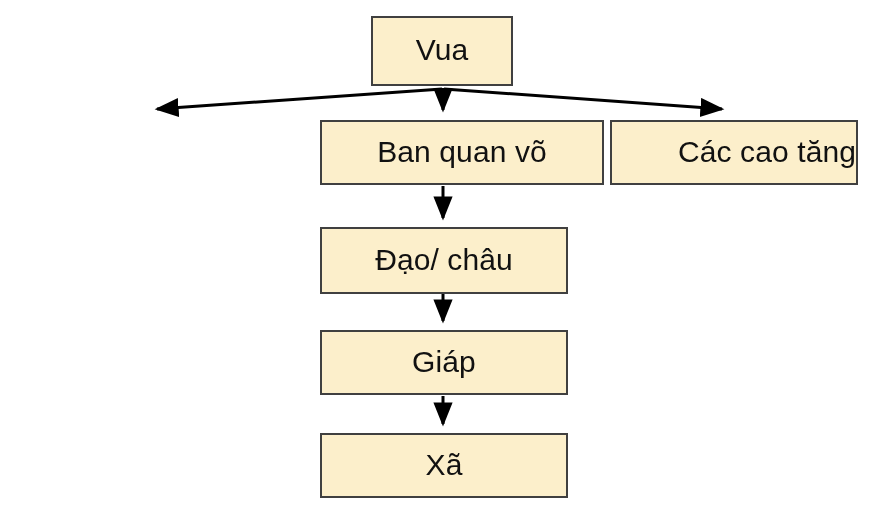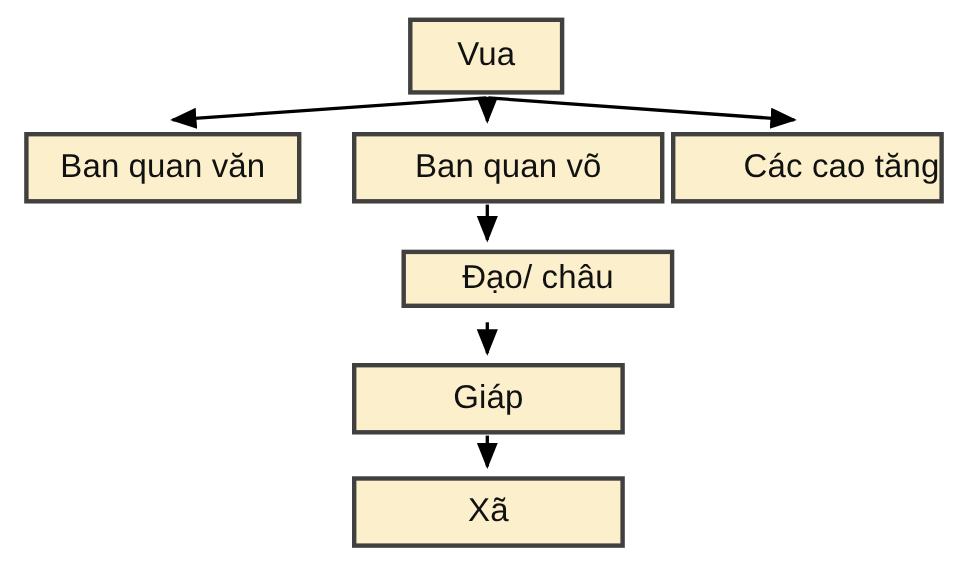--- a/index.html
+++ b/index.html
@@ -24,42 +24,42 @@
     left: 0;
     top: 0;
     width: 872px;
     height: 515px;
     pointer-events: none;
   }
   .node {
     position: absolute;
     box-sizing: border-box;
     background: #FCEFCB;
-    border: 4px solid #404040;
+    border: 2px solid #404040;
     display: flex;
     align-items: center;
     justify-content: center;
     color: #111111;
     font-size: 30px;
     line-height: 1;
     letter-spacing: 0.1px;
     white-space: nowrap;
   }
   .node-label {
     display: block;
     transform: translateY(-1px);
   }
   
   #node-vua      { left: 371px; top: 16px;  width: 142px; height: 70px; }
   
   #node-van      { left: 22px;  top: 120px; width: 252px; height: 65px; }
   #node-vo       { left: 320px; top: 120px; width: 284px; height: 65px; }
   #node-tang     { left: 610px; top: 120px; width: 248px; height: 65px; justify-content: flex-end; }
   
-  #node-dao      { left: 320px; top: 227px; width: 248px; height: 53px; margin-left: 45px; }
+  #node-dao      { left: 320px; top: 227px; width: 248px; height: 67px; }
   #node-giap     { left: 320px; top: 330px; width: 248px; height: 65px; }
   #node-xa       { left: 320px; top: 433px; width: 248px; height: 65px; }
 </style>
 </head>
 <body>
 
 <div id="diagram">
 
   <svg id="connector-layer" viewBox="0 0 872 515" width="872" height="515" aria-hidden="true">
     <defs>
@@ -78,23 +78,20 @@
 
     <path d="M 443 293 L 443 321" fill="none" stroke="#000000" stroke-width="3" marker-end="url(#arrowhead)"></path>
 
     <path d="M 443 396 L 443 424" fill="none" stroke="#000000" stroke-width="3" marker-end="url(#arrowhead)"></path>
   </svg>
 
   <div class="node" id="node-vua">
     <span class="node-label">Vua</span>
   </div>
 
-  <div class="node" id="node-van">
-    <span class="node-label">Ban quan văn</span>
-  </div>
 
   <div class="node" id="node-vo">
     <span class="node-label">Ban quan võ</span>
   </div>
 
   <div class="node" id="node-tang">
     <span class="node-label">Các cao tăng</span>
   </div>
 
   <div class="node" id="node-dao">

